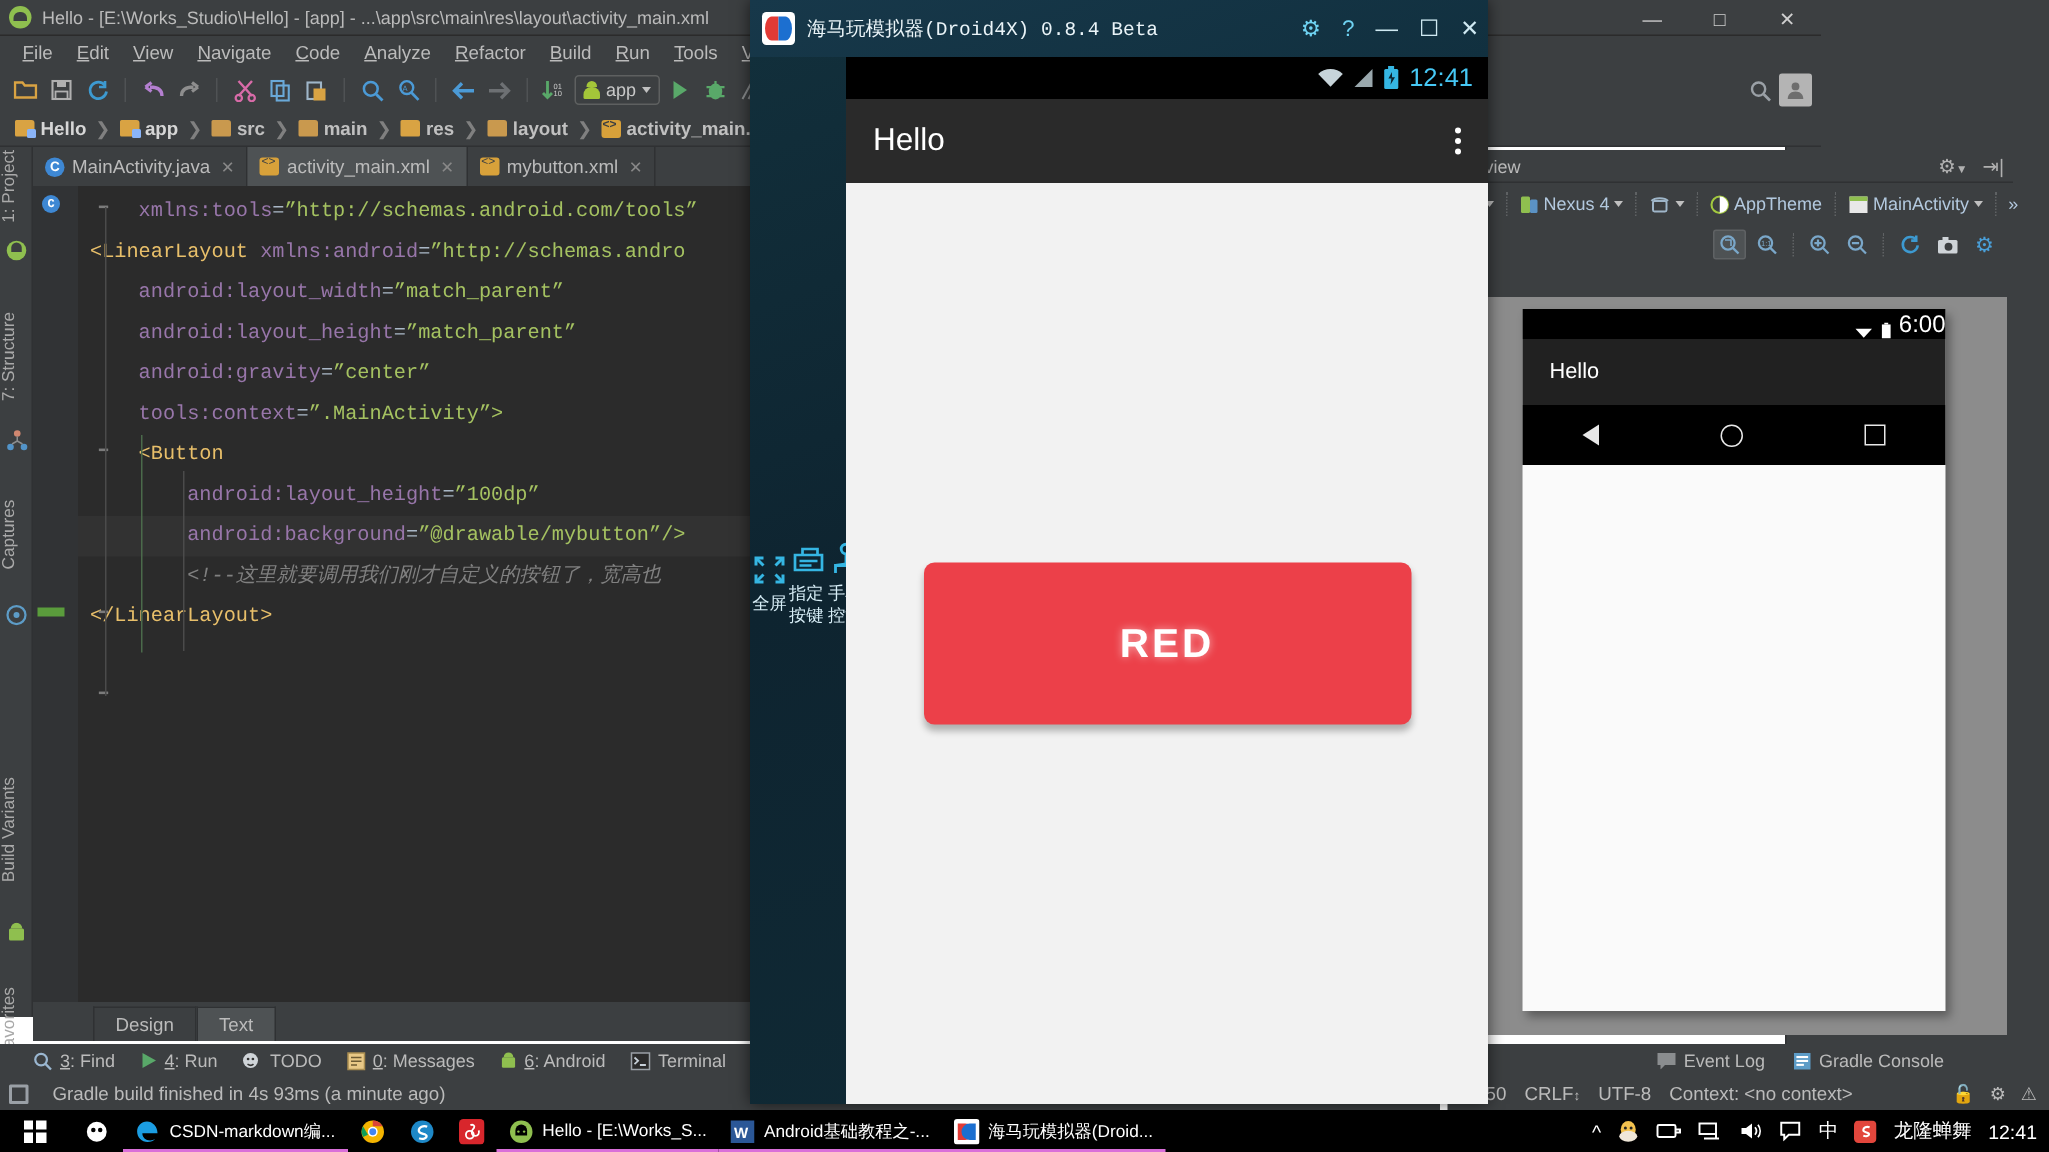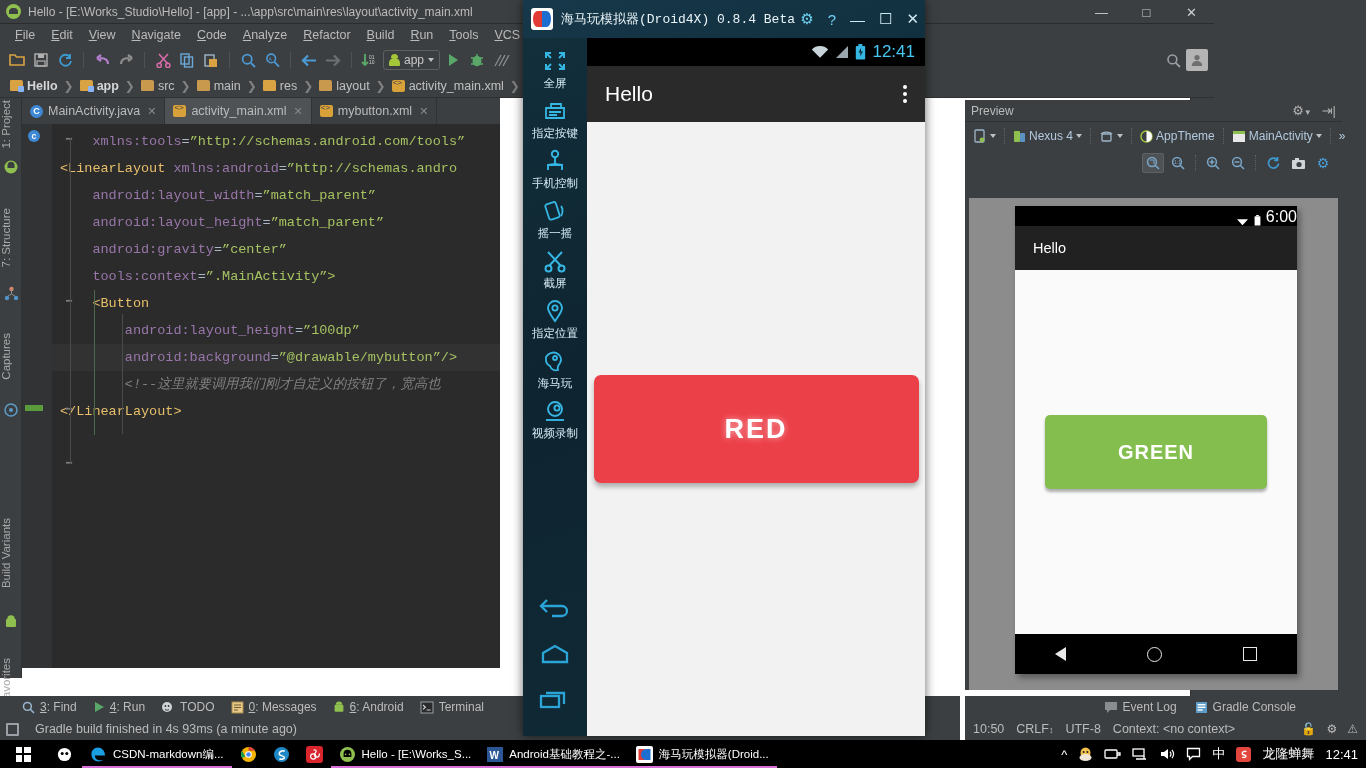--- a/index.html
+++ b/index.html
@@ -32,21 +32,21 @@
   .run-config{height:20px;border:1px solid #5e6060;border-radius:3px;display:flex;align-items:center;
      gap:4px;padding:0 5px;color:#c8c8c8;font-size:12px;}
   .droid{width:11px;height:12px;position:relative;display:inline-block;}
   .droid:before{content:"";position:absolute;left:0;bottom:0;width:11px;height:8px;background:#a4c639;border-radius:5px 5px 1px 1px;}
   .droid:after{content:"";position:absolute;left:2px;top:0;width:7px;height:4px;background:#a4c639;border-radius:4px 4px 0 0;}
   .tri{width:0;height:0;border-left:9px solid #59a869;border-top:6px solid transparent;border-bottom:6px solid transparent;}
   .caret{width:0;height:0;border-top:4px solid #c0c0c0;border-left:3.5px solid transparent;border-right:3.5px solid transparent;}
 
   .as-breadcrumb{height:24px;background:#3c3f41;display:flex;align-items:center;padding-left:6px;gap:0px;
      border-bottom:1px solid #2f3133;}
-  .crumb{display:flex;align-items:center;gap:4px;color:#c0c0c0;font-size:12.5px;padding:0 4px;}
+  .crumb{display:flex;align-items:center;gap:4px;color:#c0c0c0;font-size:12.5px;padding:0 4px;font-weight:bold;}
   .crumb.bold{font-weight:bold;color:#d6d6d6;}
   .crumb-sep{color:#808080;font-size:12px;margin:0 2px;}
   .fldr{width:13px;height:11px;background:#d9a343;border-radius:1px 2px 1px 1px;position:relative;display:inline-block;}
   .fldr.mod:after{content:"";position:absolute;right:-1px;bottom:-1px;width:6px;height:6px;background:#8ab4f8;border-radius:1px;}
   .fldr.plain{background:#c9994e;}
   .xmlico{width:13px;height:12px;background:#d8a13a;border-radius:2px;display:inline-block;position:relative;}
   .xmlico:after{content:"<>";position:absolute;left:1px;top:-2px;font-size:8px;color:#3c3f41;}
 
   
   .leftstrip{position:absolute;left:0;top:98px;width:22px;height:580px;background:#3c3f41;border-right:1px solid #2f3133;}
@@ -107,35 +107,35 @@
   .ph-nav{height:40px;background:#000;display:flex;align-items:center;justify-content:space-around;}
   .nv-back{width:0;height:0;border-right:11px solid #e8e8e8;border-top:7px solid transparent;border-bottom:7px solid transparent;}
   .nv-home{width:15px;height:15px;border:1.6px solid #e8e8e8;border-radius:50%;}
   .nv-rec{width:14px;height:14px;border:1.6px solid #e8e8e8;}
 
   .pv-status{position:absolute;left:965px;top:696px;width:401px;height:22px;background:#3c3f41;display:flex;align-items:center;justify-content:flex-end;gap:18px;padding-right:70px;}
   .pv-status div{display:flex;align-items:center;gap:5px;color:#bbbbbb;font-size:12px;}
   .pv-status2{position:absolute;left:965px;top:718px;width:401px;height:22px;background:#3c3f41;display:flex;align-items:center;gap:12px;padding-left:8px;color:#bbbbbb;font-size:12.5px;}
 
   
-  #emu{position:absolute;left:523px;top:0;width:402px;height:736px;
+  #emu{position:absolute;left:500px;top:0;width:492px;height:736px;
        background:linear-gradient(160deg,#12303c 0%,#0e2430 45%,#102b36 100%);
        box-shadow:0 0 10px rgba(0,0,0,.6);}
   .emu-title{height:38px;display:flex;align-items:center;padding-left:8px;position:relative;
      background:linear-gradient(160deg,#17384a,#11303f);}
   .emu-logo{width:22px;height:22px;background:#fff;border-radius:3px;position:relative;flex:0 0 auto;margin-right:8px;}
   .emu-logo:before{content:"";position:absolute;left:2px;top:3px;width:9px;height:16px;background:#e23a35;border-radius:50% 0 0 50%;}
   .emu-logo:after{content:"";position:absolute;right:2px;top:3px;width:9px;height:16px;background:#1c6fd0;border-radius:0 50% 50% 0;}
   .emu-title-text{color:#eaf4f8;font-size:13px;font-family:"Liberation Mono",monospace;white-space:nowrap;}
   .emu-btns{position:absolute;right:6px;top:0;height:38px;display:flex;align-items:center;gap:14px;}
   .emu-btns span{color:#6fd3f2;font-size:15px;}
   .emu-btns span.w{color:#cfe9f2;}
 
   .emu-body{position:relative;height:698px;display:flex;}
-  .emu-side{width:64px;padding-top:10px;display:flex;flex-direction:column;align-items:center;gap:0px;}
+  .emu-side{width:64px;padding-top:10px;display:flex;flex-direction:row;align-items:center;gap:0px;}
   .side-item{display:flex;flex-direction:column;align-items:center;gap:2px;margin-bottom:7px;}
   .side-item .ic{color:#35b6e3;height:26px;display:flex;align-items:center;}
   .side-item .lb{color:#d8eef7;font-size:11.5px;}
   .side-nav{margin-top:auto;display:flex;flex-direction:column;align-items:center;gap:24px;padding-bottom:26px;}
   .side-nav .ic{color:#2ba4d8;}
 
   .emu-screen{flex:1;background:#f0f0f0;display:flex;flex-direction:column;}
   .emu-statusbar{height:28px;background:#000;display:flex;align-items:center;justify-content:flex-end;gap:6px;padding-right:10px;}
   .emu-statusbar .clock{color:#46c8f5;font-size:17px;}
   .emu-action{height:56px;background:#2a2a2a;display:flex;align-items:center;padding:0 18px;}
@@ -464,20 +464,25 @@
         <div style="position:absolute;left:44px;top:9px;color:#7b7b7b;font-size:10px;">━</div>
         <div style="position:absolute;left:44px;top:171px;color:#7b7b7b;font-size:10px;">━</div>
         <div style="position:absolute;left:44px;top:279px;color:#7b7b7b;font-size:10px;">━</div>
         <div style="position:absolute;left:44px;top:333px;color:#7b7b7b;font-size:10px;">━</div>
         <div style="position:absolute;left:48px;top:14px;width:1px;height:326px;background:#4b4b4b;"></div>
         <div style="position:absolute;left:72px;top:166px;width:1px;height:145px;background:#4b6a4b;"></div>
         <div style="position:absolute;left:100px;top:190px;width:1px;height:120px;background:#4b4b4b;"></div>
       </div>
     </div>
 
+    <div class="designtabs" id="design-tabs">
+        <div style="width: 40px;"></div>
+        <div class="dtab">Design</div>
+        <div class="dtab active">Text</div>
+      </div>
 
     <div class="toolbar-bottom" id="tool-buttons">
         <div class="twb">
           <span>
             <svg width="13" height="13" viewBox="0 0 13 13">
               <circle cx="5.4" cy="5.4" r="3.9" fill="none" stroke="#9ab6d0" stroke-width="1.5"></circle>
               <path d="M8.3 8.3L12 12" stroke="#9ab6d0" stroke-width="1.6"></path>
             </svg>
           </span>
           <span><u>3</u>: Find</span>
@@ -647,23 +652,20 @@
               <svg width="7" height="11" viewBox="0 0 7 11">
                   <rect x="2.2" y="0" width="2.6" height="1.3" fill="#fff"></rect>
                   <rect x="0.6" y="1.3" width="5.8" height="9.2" fill="#fff"></rect>
                 </svg>
             </span>
             <span>6:00</span>
           </div>
           <div class="ph-action">
             <span>Hello</span>
           </div>
-          <div class="ph-body">
-            <div class="green-btn">GREEN</div>
-          </div>
           <div class="ph-nav">
             <span class="nv-back"></span>
             <span class="nv-home"></span>
             <span class="nv-rec"></span>
           </div>
         </div>
       </div>
     </div>
 
     <div class="pv-status" id="right-status">

